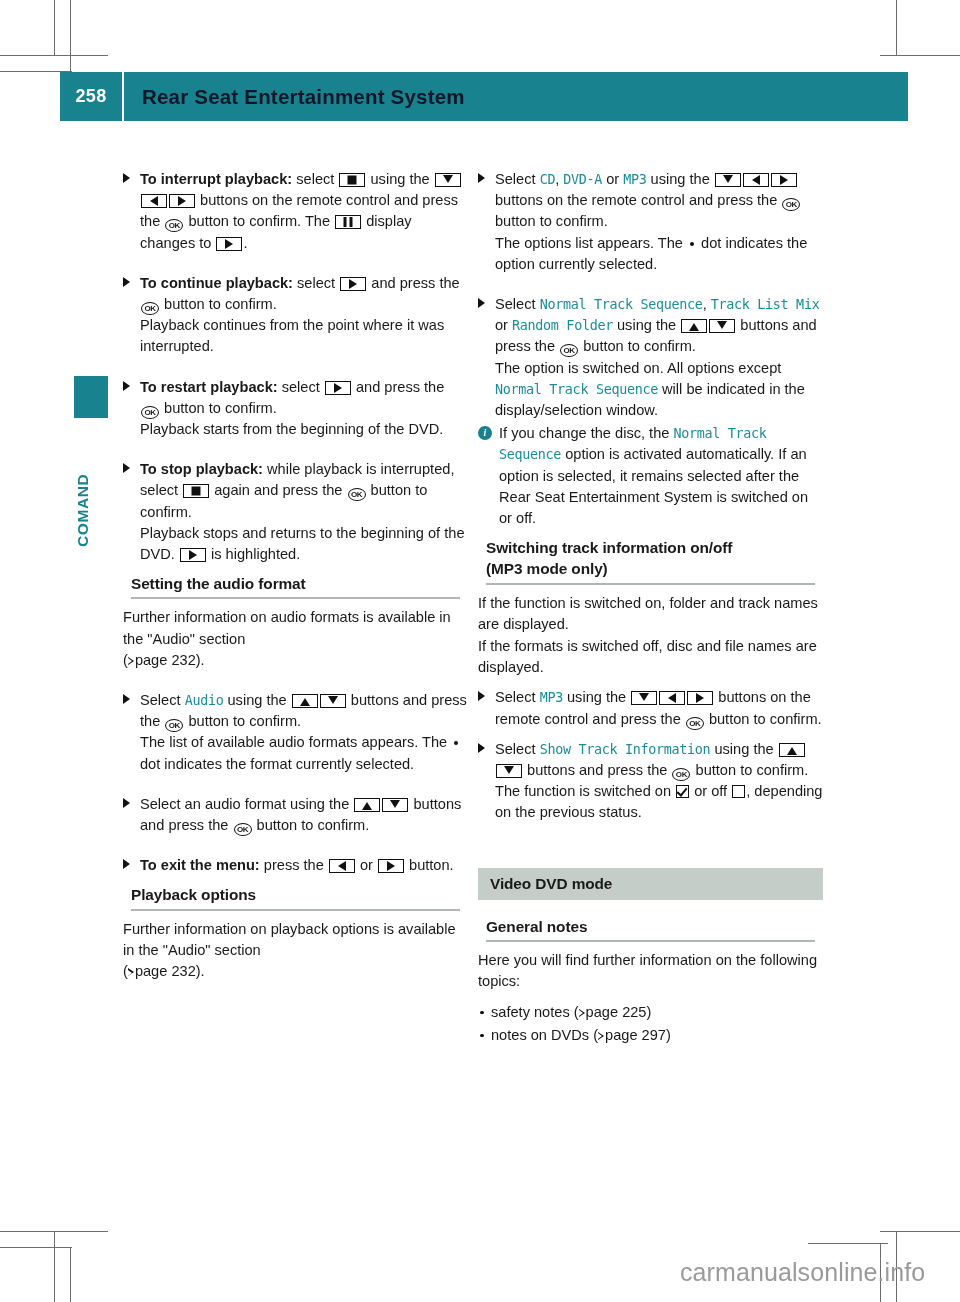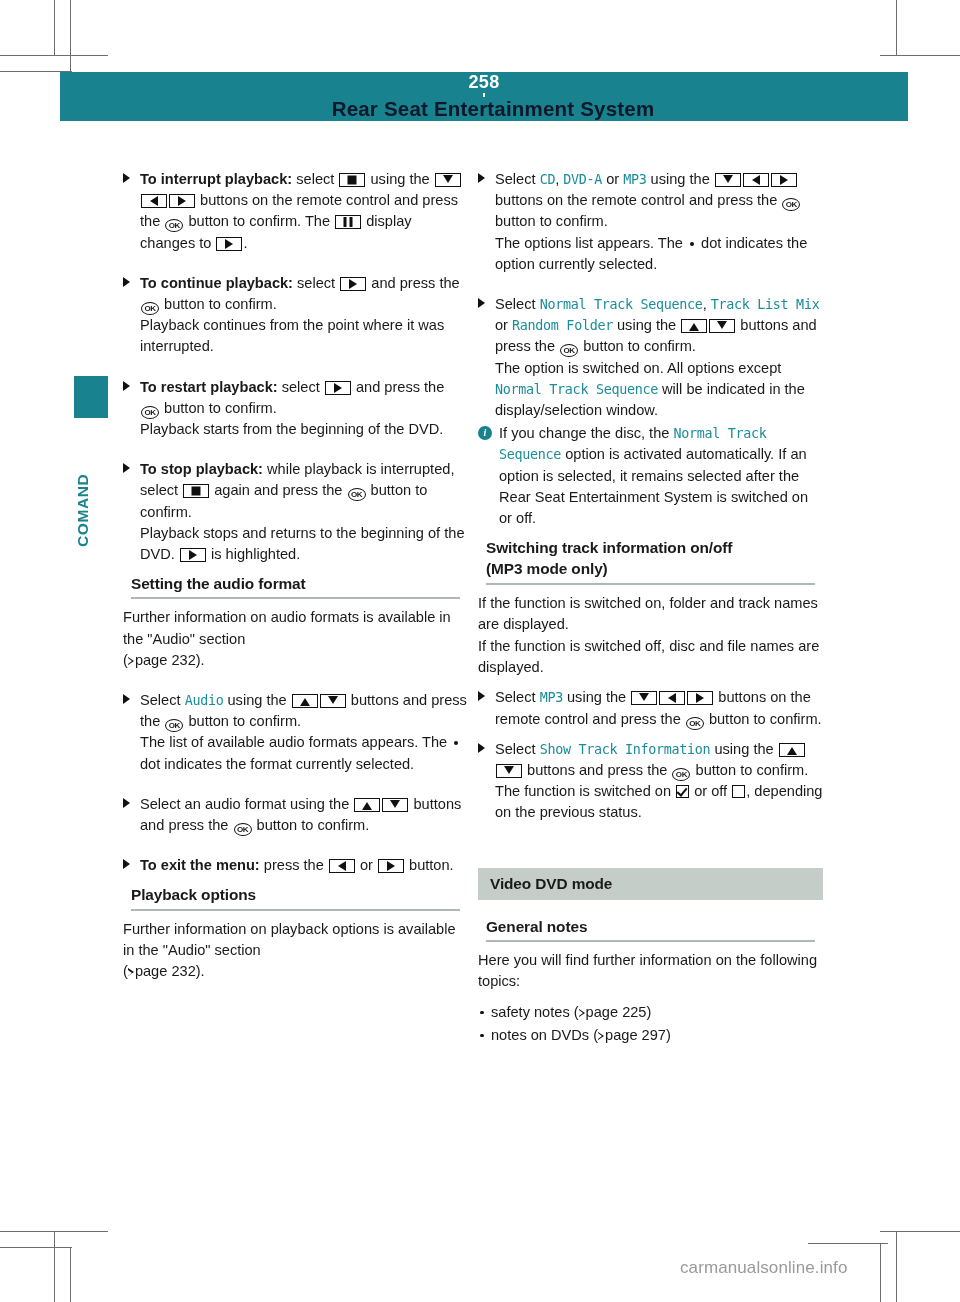--- a/index.html
+++ b/index.html
@@ -18,21 +18,21 @@
   .cropline { position: absolute; background: #6d6d6d; }
   .v { width: 1px; }
   .h { height: 1px; }
 
   
   #header-bar {
     position: absolute;
     left: 60px; top: 72px;
     width: 848px; height: 49px;
     background: #18838e;
-    display: flex; align-items: center; flex-direction: column;
+    display: flex; align-items: center;
   }
   #page-number {
     width: 62px;
     text-align: center;
     color: #ffffff;
     font-size: 18px;
     font-weight: bold;
     letter-spacing: .4px;
   }
   #header-divider {
@@ -258,21 +258,21 @@
     width: 4px; height: 8px;
     border-right: 2.2px solid #111;
     border-bottom: 2.2px solid #111;
     transform: rotate(40deg);
   }
 
   
   #watermark {
     position: absolute;
     left: 680px; top: 1258px;
-    font-size: 17px;
+    font-size: 25px;
     color: #9a9a9a;
     letter-spacing: .1px;
   }
 </style>
 </head>
 <body>
 
 <div class="cropline v" style="left:54px; top:0; height:56px;"></div>
 <div class="cropline h" style="left:0; top:55px; width:108px;"></div>
 <div class="cropline v" style="left:70px; top:0; height:72px;"></div>
@@ -376,21 +376,21 @@
     <span class="note-icon">i</span>
     <span>If you change the disc, the </span><span class="ui">Normal Track Sequence</span><span> option is activated automatically. If an option is selected, it remains selected after the Rear Seat Entertainment System is switched on or off.</span>
   </div>
 
   <h2 class="section-head gap-before-head">
     <span>Switching track information on/off</span><br>
     <span>(MP3 mode only)</span>
   </h2>
 
   <div class="para gap-after-head">If the function is switched on, folder and track names are displayed.</div>
-  <div class="para gap-sm">If the function is switched off, disc and file names are displayed.</div>
+  <div class="para gap-sm">If the formats is switched off, disc and file names are displayed.</div>
 
   <div class="step gap-sm">
     <span class="step-marker"></span>
     <span>Select </span><span class="ui">MP3</span><span> using the </span><span class="key down"><i></i></span><span class="key left"><i></i></span><span class="key right"><i></i></span><span> buttons on the remote control and press the </span><span class="okbtn">OK</span><span> button to confirm.</span>
   </div>
 
   <div class="step gap-sm">
     <span class="step-marker"></span>
     <span>Select </span><span class="ui">Show Track Information</span><span> using the </span><span class="key up"><i></i></span><span class="key down"><i></i></span><span> buttons and press the </span><span class="okbtn">OK</span><span> button to confirm.</span>
     <div><span>The function is switched on </span><span class="cbox checked"></span><span> or off </span><span class="cbox"></span><span>, depending on the previous status.</span></div>

